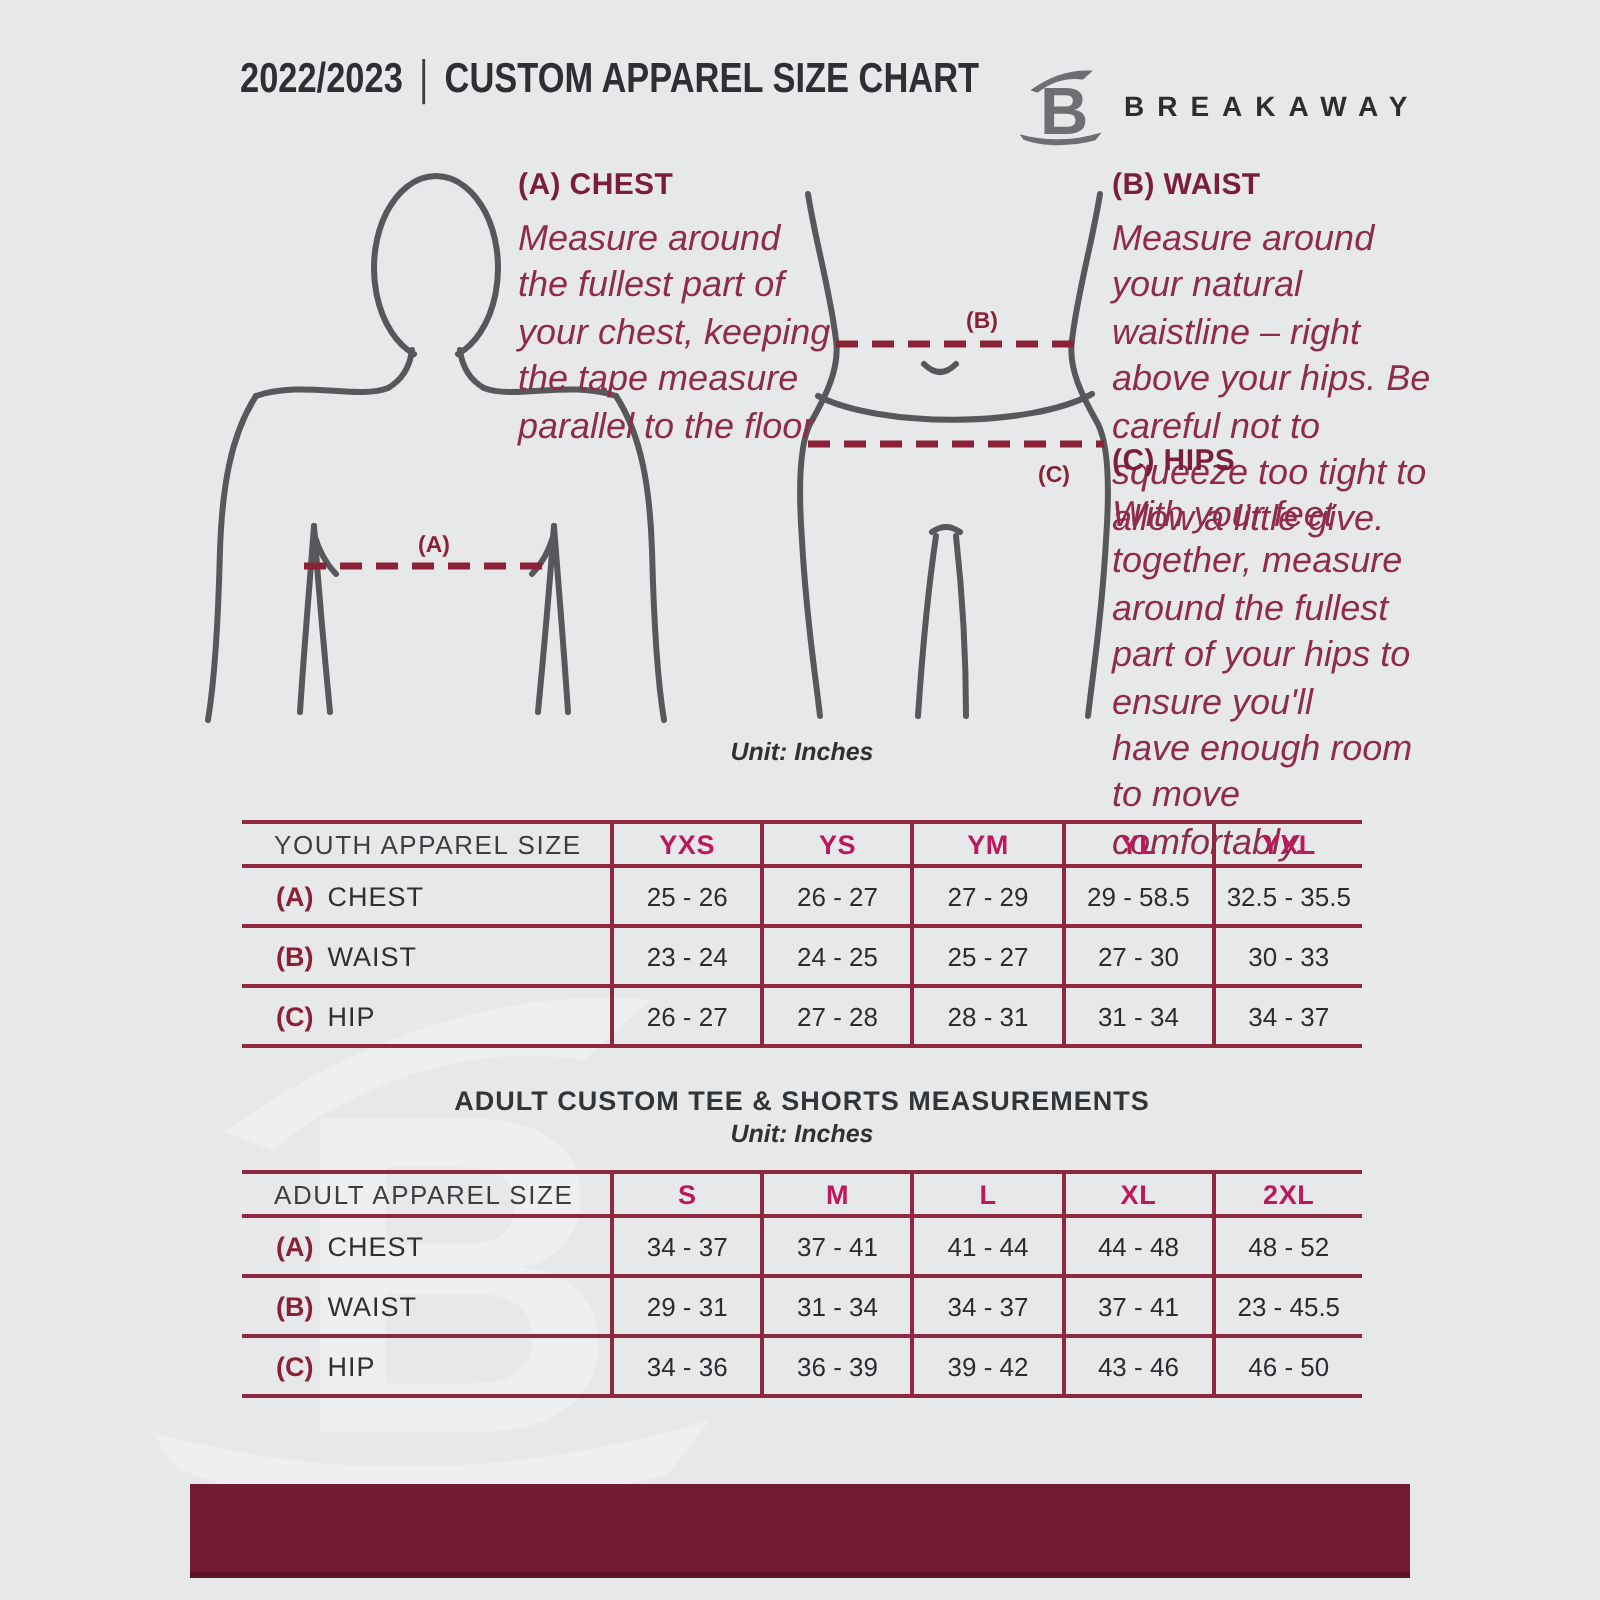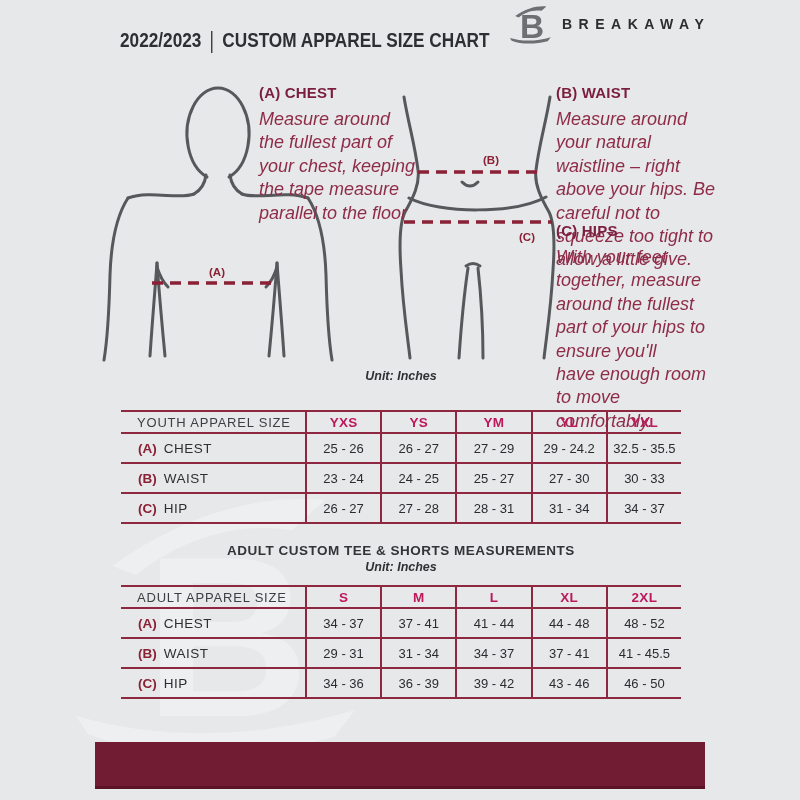--- a/index.html
+++ b/index.html
@@ -7,21 +7,21 @@
   .canvas{position:relative;width:800px;height:800px;background:#e7e8e9;overflow:hidden;}
 
   
   .watermark{position:absolute;left:70px;top:470px;z-index:1;color:#f0f1f3;opacity:.85;}
 
   
   .headline{position:absolute;left:120px;top:28px;z-index:2;display:flex;align-items:center;
     font-weight:bold;font-size:21px;color:#2d2f32;white-space:nowrap;
     transform:scaleX(.82);transform-origin:left center;}
   .headline .sep{margin:0 10px;font-weight:normal;color:#3a3c3f;transform:scaleY(1.15);}
-  .brand{position:absolute;left:509px;top:2px;z-index:2;display:flex;align-items:center;}
+  .brand{position:absolute;left:509px;top:31px;z-index:2;display:flex;align-items:center;}
   .logo-mark{display:inline-block;width:44px;height:44px;color:#6d6f73;}
   .brand-name{margin-left:9px;font-weight:bold;font-size:14px;letter-spacing:6.5px;color:#2b2d2f;}
 
   
   .figures{position:absolute;left:95px;top:80px;z-index:2;}
   .figures path, .figures ellipse{fill:none;stroke:#57585b;stroke-width:3;stroke-linecap:round;}
   .figures .dash{stroke:#8a2136;stroke-width:3.4;stroke-dasharray:11 7;stroke-linecap:butt;}
   .figures text{fill:#8a2136;font-weight:bold;font-size:11.5px;font-family:"Liberation Sans",sans-serif;}
 
   
@@ -155,21 +155,21 @@
         <div class="tcell colh">YXL</div>
       </div>
       <div class="trow">
         <div class="tcell rowlab">
           <span class="rkey">(A)</span>
           <span class="rname">CHEST</span>
         </div>
         <div class="tcell val">25 - 26</div>
         <div class="tcell val">26 - 27</div>
         <div class="tcell val">27 - 29</div>
-        <div class="tcell val">29 - 24.2</div>
+        <div class="tcell val">29 - 58.5</div>
         <div class="tcell val">32.5 - 35.5</div>
       </div>
       <div class="trow">
         <div class="tcell rowlab">
           <span class="rkey">(B)</span>
           <span class="rname">WAIST</span>
         </div>
         <div class="tcell val">23 - 24</div>
         <div class="tcell val">24 - 25</div>
         <div class="tcell val">25 - 27</div>
@@ -215,21 +215,21 @@
       </div>
       <div class="trow">
         <div class="tcell rowlab">
           <span class="rkey">(B)</span>
           <span class="rname">WAIST</span>
         </div>
         <div class="tcell val">29 - 31</div>
         <div class="tcell val">31 - 34</div>
         <div class="tcell val">34 - 37</div>
         <div class="tcell val">37 - 41</div>
-        <div class="tcell val">41 - 45.5</div>
+        <div class="tcell val">23 - 45.5</div>
       </div>
       <div class="trow">
         <div class="tcell rowlab">
           <span class="rkey">(C)</span>
           <span class="rname">HIP</span>
         </div>
         <div class="tcell val">34 - 36</div>
         <div class="tcell val">36 - 39</div>
         <div class="tcell val">39 - 42</div>
         <div class="tcell val">43 - 46</div>

